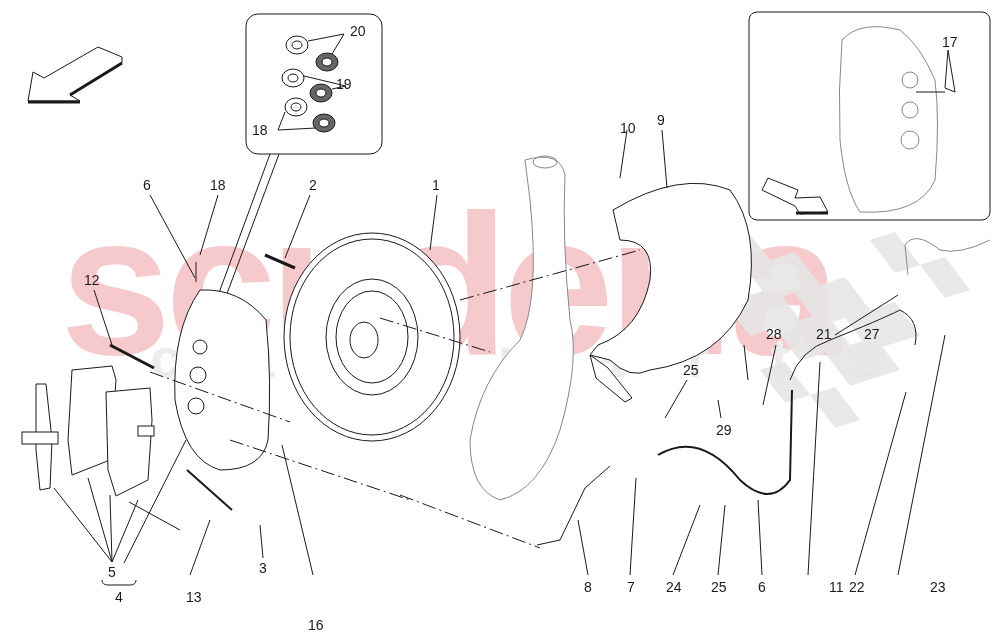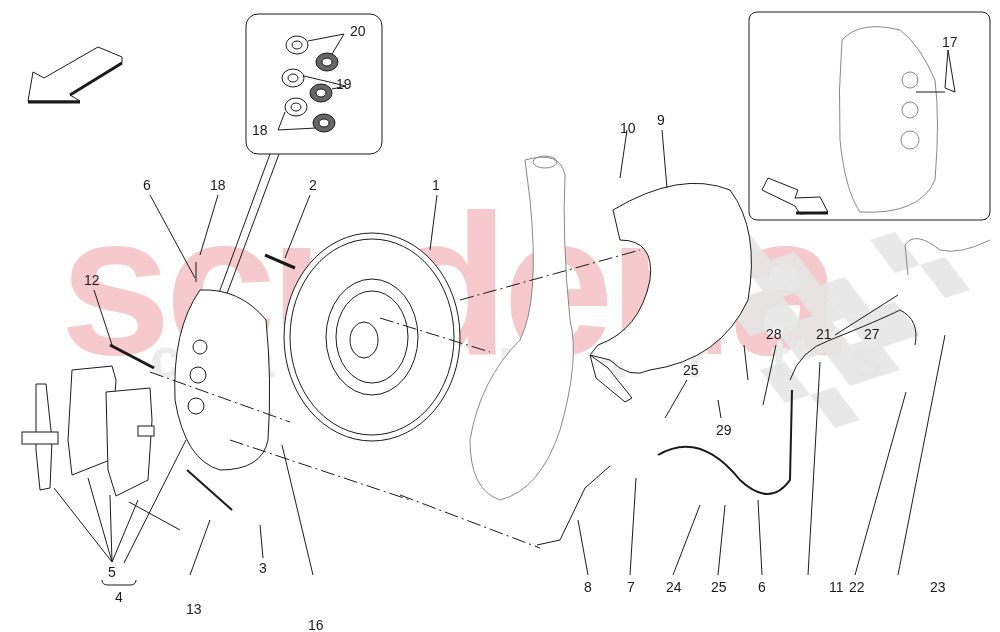--- a/index.html
+++ b/index.html
@@ -192,21 +192,21 @@
   <div class="lbl" style="left:259px;top:561px;">3</div>
   <div class="lbl" style="left:115px;top:590px;">4</div>
   <div class="lbl" style="left:108px;top:565px;">5</div>
   <div class="lbl" style="left:758px;top:580px;">6</div>
   <div class="lbl" style="left:627px;top:580px;">7</div>
   <div class="lbl" style="left:584px;top:580px;">8</div>
   <div class="lbl" style="left:657px;top:113px;">9</div>
   <div class="lbl" style="left:620px;top:113px;margin-top:8px;">10</div>
   <div class="lbl" style="left:802px;top:580px;margin-left:27px;">11</div>
   <div class="lbl" style="left:84px;top:273px;">12</div>
-  <div class="lbl" style="left:186px;top:590px;margin-top:12px;">13</div>
+  <div class="lbl" style="left:186px;top:590px;">13</div>
   <div class="lbl" style="left:143px;top:178px;">6</div>
   <div class="lbl" style="left:210px;top:178px;">18</div>
   <div class="lbl" style="left:308px;top:590px;margin-top:28px;">16</div>
   <div class="lbl" style="left:942px;top:35px;">17</div>
   <div class="lbl" style="left:252px;top:123px;">18</div>
   <div class="lbl" style="left:336px;top:77px;">19</div>
   <div class="lbl" style="left:350px;top:24px;">20</div>
   <div class="lbl" style="left:816px;top:327px;">21</div>
   <div class="lbl" style="left:849px;top:580px;">22</div>
   <div class="lbl" style="left:892px;top:580px;margin-left:38px;">23</div>

